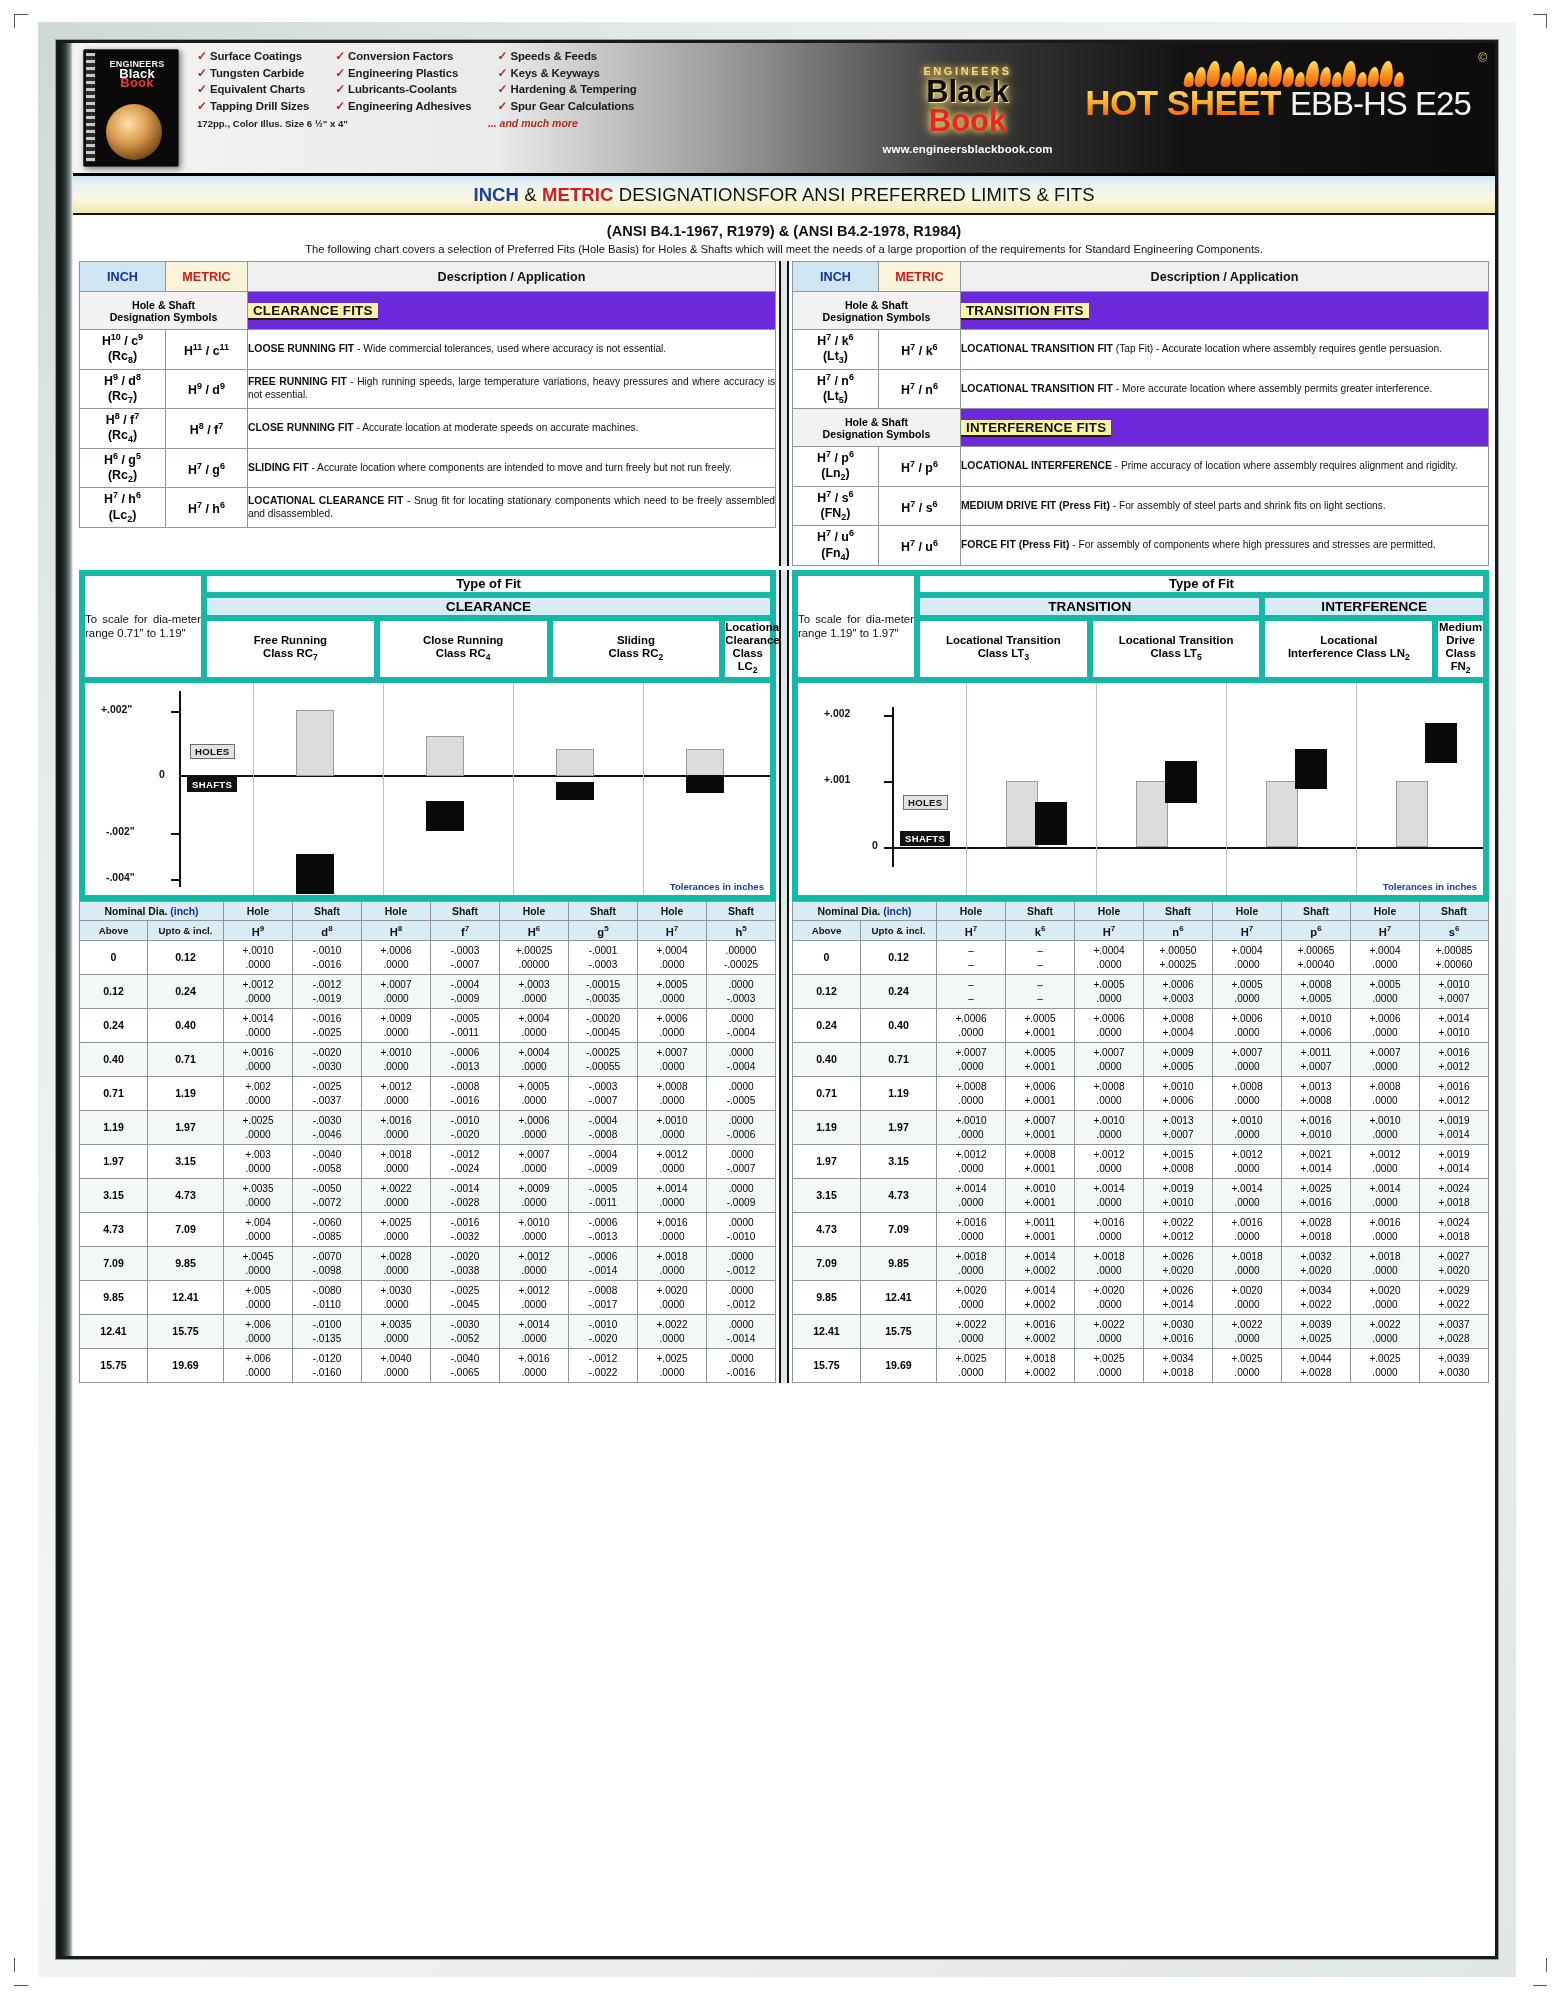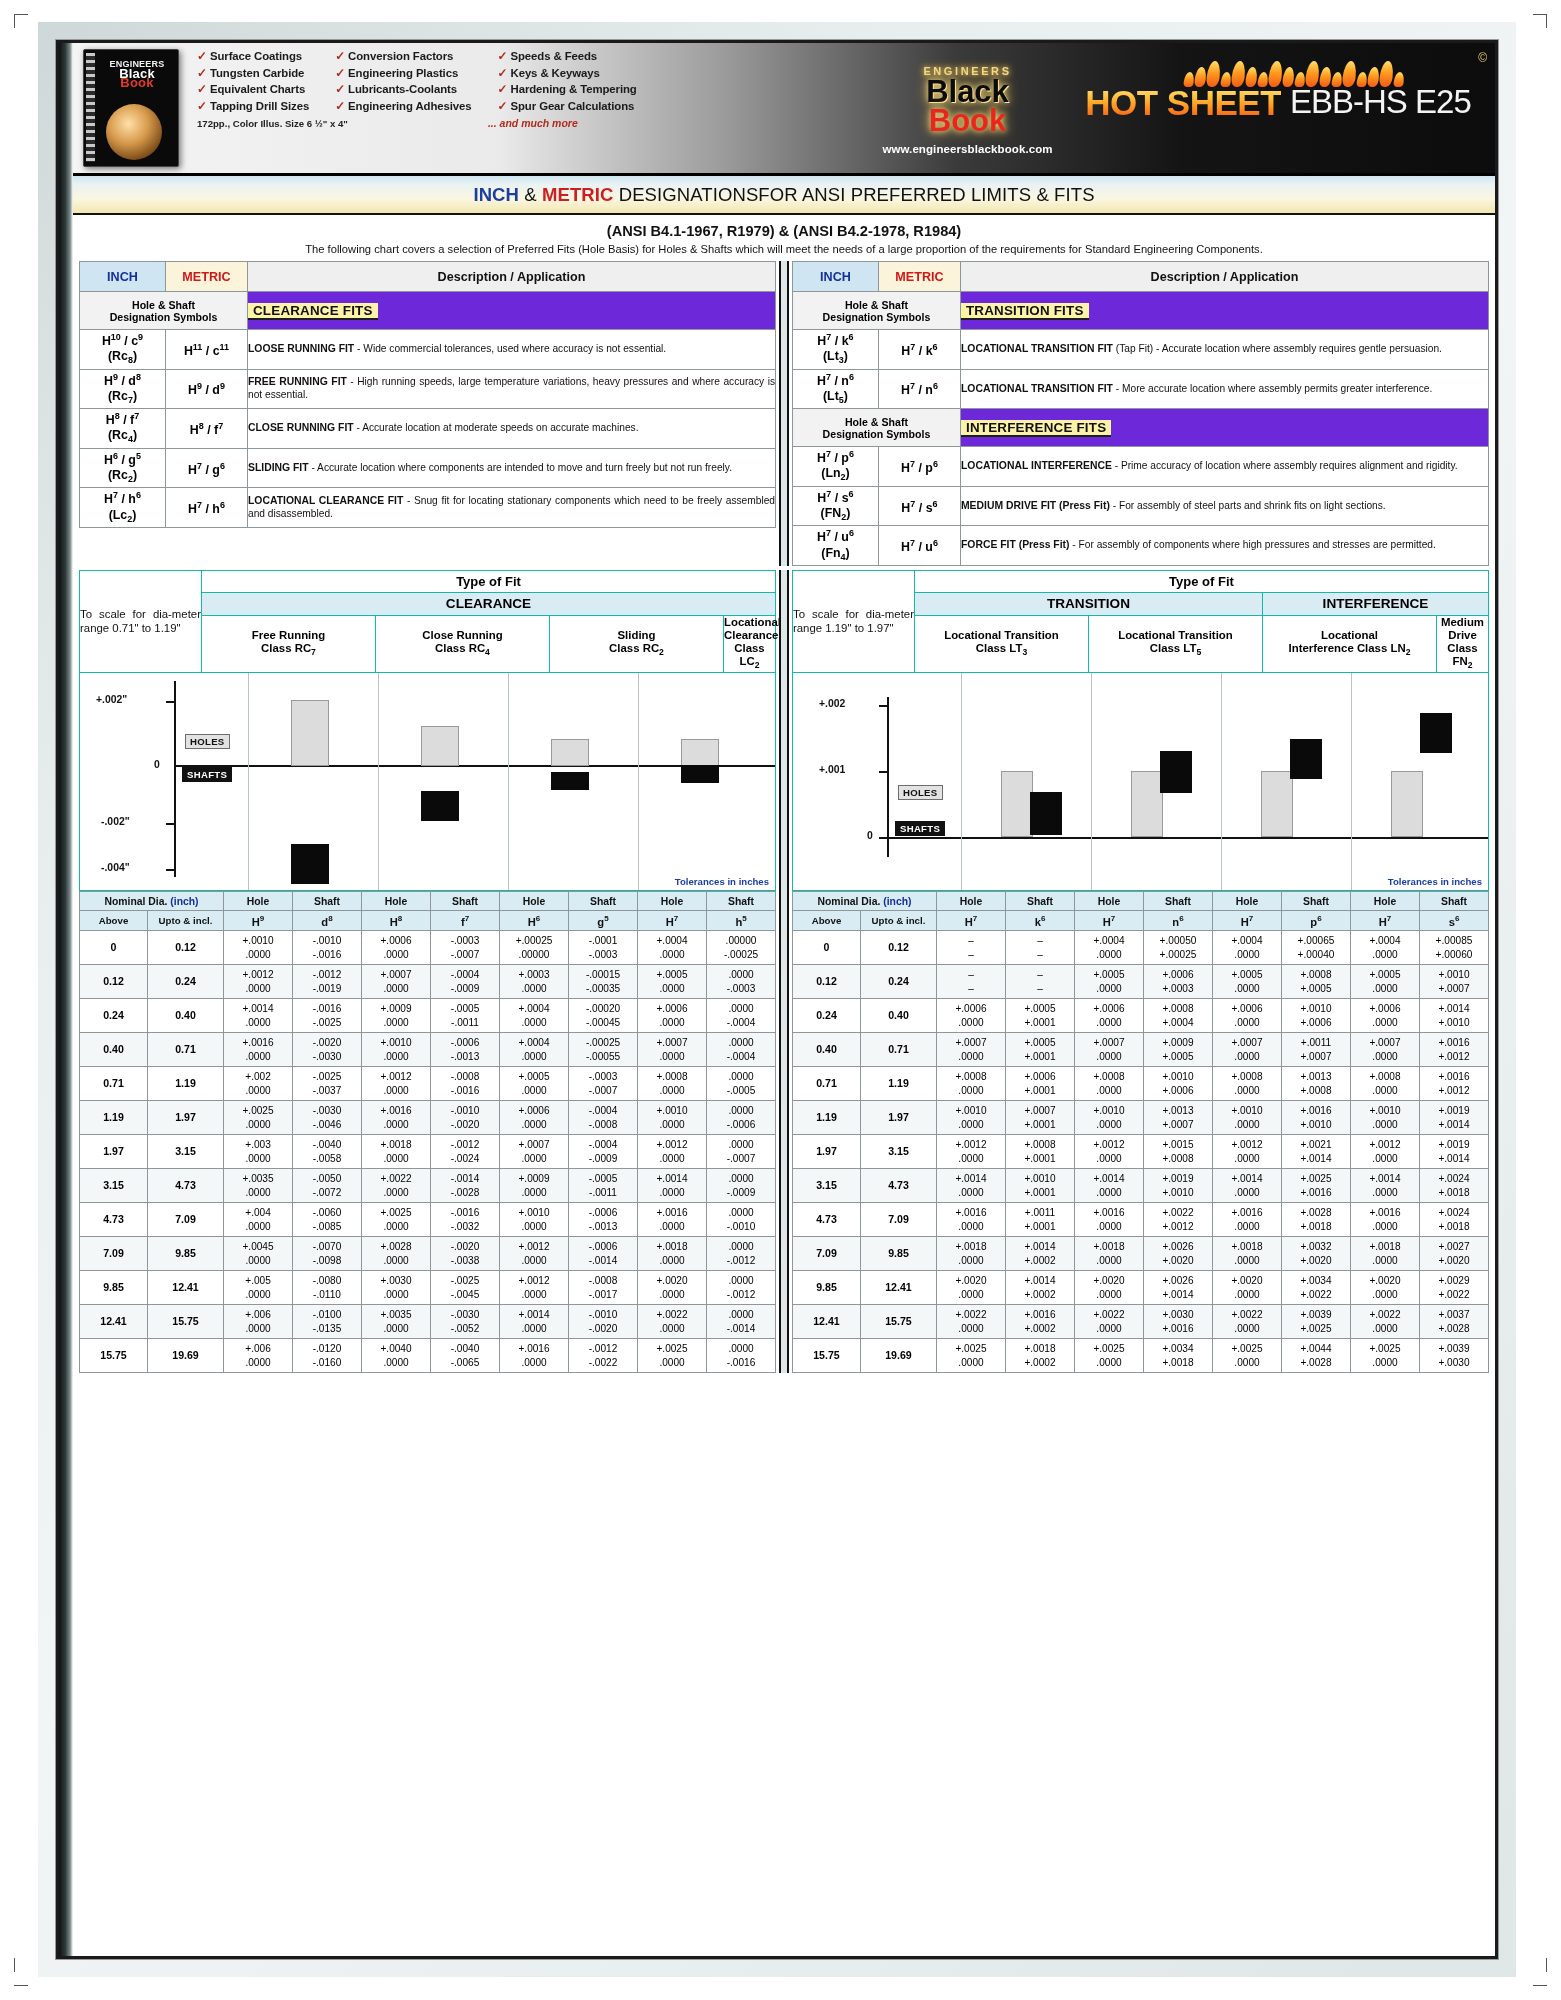--- a/index.html
+++ b/index.html
@@ -99,21 +99,21 @@
   .web { font-size:11.5px; font-weight:bold; color:#ffffff; margin-top:7px; letter-spacing:.1px;}
   #hotsheet { width:420px; position:relative; padding:10px 14px 0 0; }
   .flames { height:34px; display:flex; align-items:flex-end; justify-content:center; gap:1px; margin-left:32px;}
   .flame {
     width:13px; height:26px; background:linear-gradient(180deg,#ffe066 0%,#ff9b1f 45%,#f25a15 100%);
     border-radius:50% 50% 42% 42% / 64% 64% 36% 36%;
     transform:skewX(-7deg);
   }
   .flame.s { height:15px; width:10px; border-radius:50% 50% 40% 40% / 70% 70% 30% 30%; }
   .flame.t { height:20px; width:11px; }
-  .hs-row { display:flex; align-items:flex-start; justify-content:center; gap:9px; margin-top:-4px;}
+  .hs-row { display:flex; align-items:flex-end; justify-content:center; gap:9px; margin-top:-4px;}
   .hs-word {
     font-size:35px; font-weight:bold; letter-spacing:-.5px;
     background:linear-gradient(180deg,#ffe9a0 0%,#ffc23a 35%,#ff8a1c 65%,#e8491a 100%);
     -webkit-background-clip:text; background-clip:text; color:transparent;
     font-family:"Liberation Sans", sans-serif;
   }
   .hs-code { font-size:33px; color:#f4f4f4; font-weight:400; letter-spacing:-1px;}
   .copy { position:absolute; right:8px; top:8px; color:#e8cf63; font-size:12px;}
 
   
@@ -161,21 +161,21 @@
   .desc b { font-size:10.4px; }
   .desc .tapfit { font-weight:normal; }
 
   
   .sec2-wrap { display:flex; padding:0 6px 0; }
   .chart-block { width:50%; }
   .midbar { width:10px; border-left:2px solid #111; border-right:2px solid #111;
             background:#dfe6e8; margin:0 3px; }
 
   table.grid { width:100%; border-collapse:collapse; table-layout:fixed; }
-  table.grid td, table.grid th { border:1px solid #14b8a6; padding:0; }
+  table.grid td, table.grid th { border:6px solid #14b8a6; padding:0; }
   .scale-note { width:122px; font-size:11.4px; line-height:13.4px; padding:6px 7px; color:#111;
                 text-align:justify; vertical-align:middle;}
   .tof { text-align:center; font-weight:bold; font-size:13px; height:22px; background:#ffffff;}
   .fitkind { text-align:center; font-weight:bold; font-size:13.6px; height:23px; background:#d9ecf4;}
   .clsname { text-align:center; font-weight:bold; font-size:11.4px; line-height:13px; height:34px; background:#fff;}
   .clsname sub { font-size:8.6px; }
 
   
   .chartcell { padding:0; height:218px; position:relative; background:#fff; }
   .chart { position:relative; width:100%; height:100%; }

